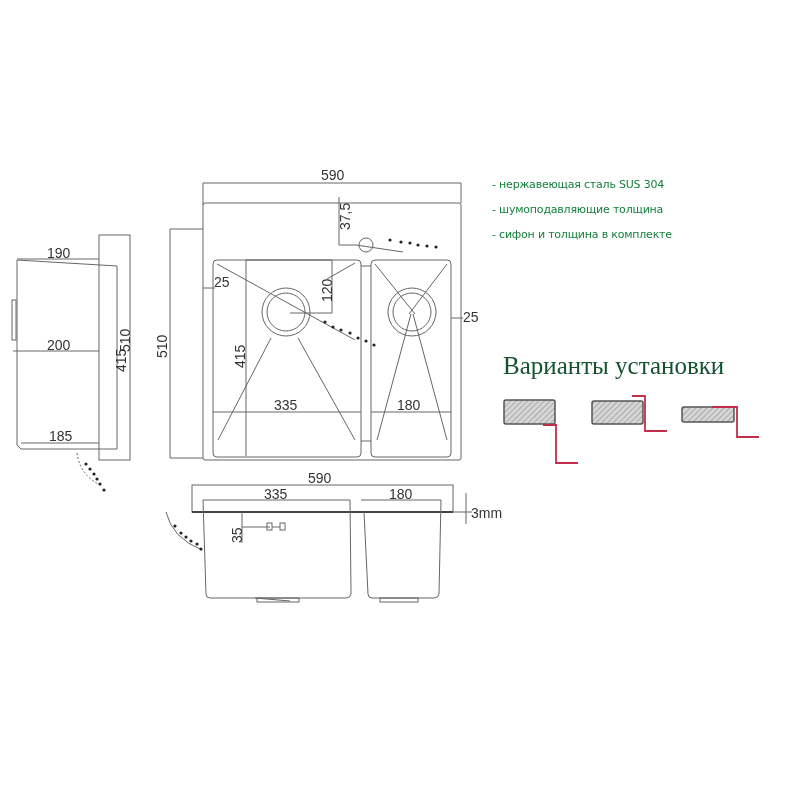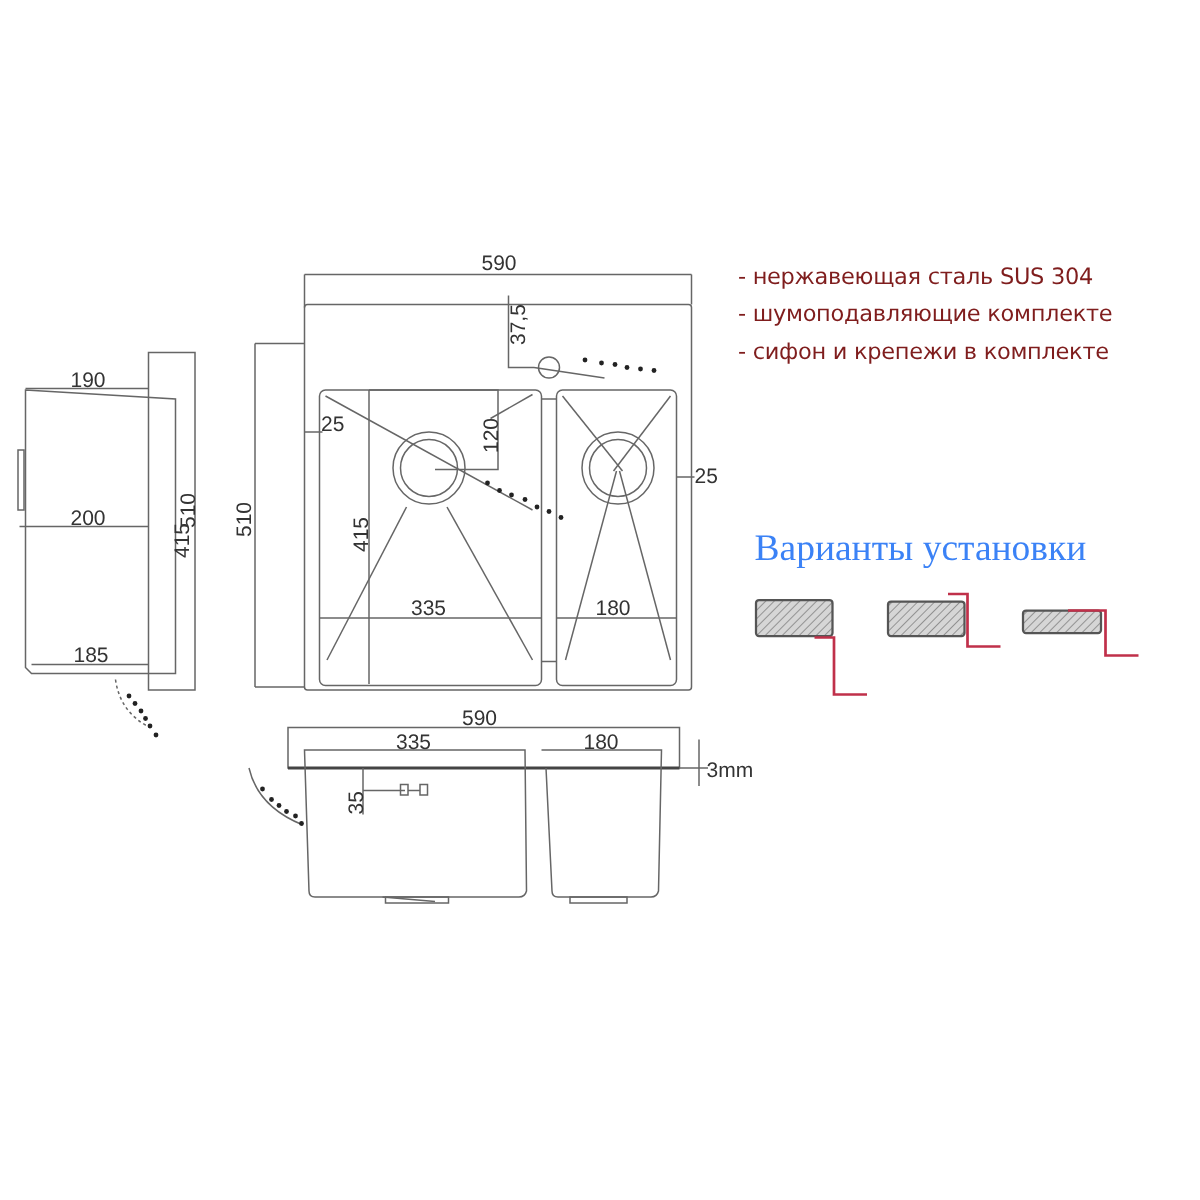--- a/index.html
+++ b/index.html
@@ -1,20 +1,20 @@
 <!DOCTYPE html>
 <html><head>
 <meta charset="utf-8">
 <style>
   html,body{margin:0;padding:0;background:#ffffff;}
   body{width:800px;height:800px;position:relative;overflow:hidden;font-family:"Liberation Sans",sans-serif;}
   #drawing{position:absolute;left:0;top:0;width:800px;height:800px;}
   .features{position:absolute;left:492px;top:172px;margin:0;padding:0;list-style:none;}
-  .features li{font-family:"DejaVu Sans",sans-serif;font-size:15px;color:#7f1d1d;line-height:25px;white-space:nowrap;letter-spacing:-0.2px;}
-  .variants-title{position:absolute;left:503px;top:352px;font-family:"Liberation Serif",serif;font-size:25px;color:#3b82f6;white-space:nowrap;}
+  .features li{font-family:"DejaVu Sans",sans-serif;font-size:11px;color:#15803d;line-height:25px;white-space:nowrap;letter-spacing:-0.2px;}
+  .variants-title{position:absolute;left:503px;top:352px;font-family:"Liberation Serif",serif;font-size:25px;color:#14532d;white-space:nowrap;}
   .dim{font-family:"Liberation Sans",sans-serif;font-size:14px;fill:#333;}
 </style>
 </head>
 <body>
 
 <svg id="drawing" viewBox="0 0 800 800" xmlns="http://www.w3.org/2000/svg">
   <defs>
     <pattern id="hatch" width="4" height="4" patternUnits="userSpaceOnUse" patternTransform="rotate(45)">
       <rect width="4" height="4" fill="#d6d6d6"></rect>
       <line x1="0" y1="0" x2="0" y2="4" stroke="#8a8a8a" stroke-width="1.2"></line>
@@ -153,17 +153,17 @@
     <polyline points="632,396 645,396 645,431 667,431" fill="none" stroke="#c0304a" stroke-width="1.8"></polyline>
   </g>
   <g>
     <rect x="682" y="407" width="52" height="15" rx="2" fill="url(#hatch)" stroke="#555" stroke-width="1.5"></rect>
     <polyline points="712,407 737,407 737,437 759,437" fill="none" stroke="#c0304a" stroke-width="1.8"></polyline>
   </g>
 </svg>
 
 <ul class="features">
   <li>- нержавеющая сталь SUS 304</li>
-  <li>- шумоподавляющие комплекте</li>
-  <li>- сифон и крепежи в комплекте</li>
+  <li>- шумоподавляющие толщина</li>
+  <li>- сифон и толщина в комплекте</li>
 </ul>
 
 <div class="variants-title">Варианты установки</div>
 
 </body></html>

